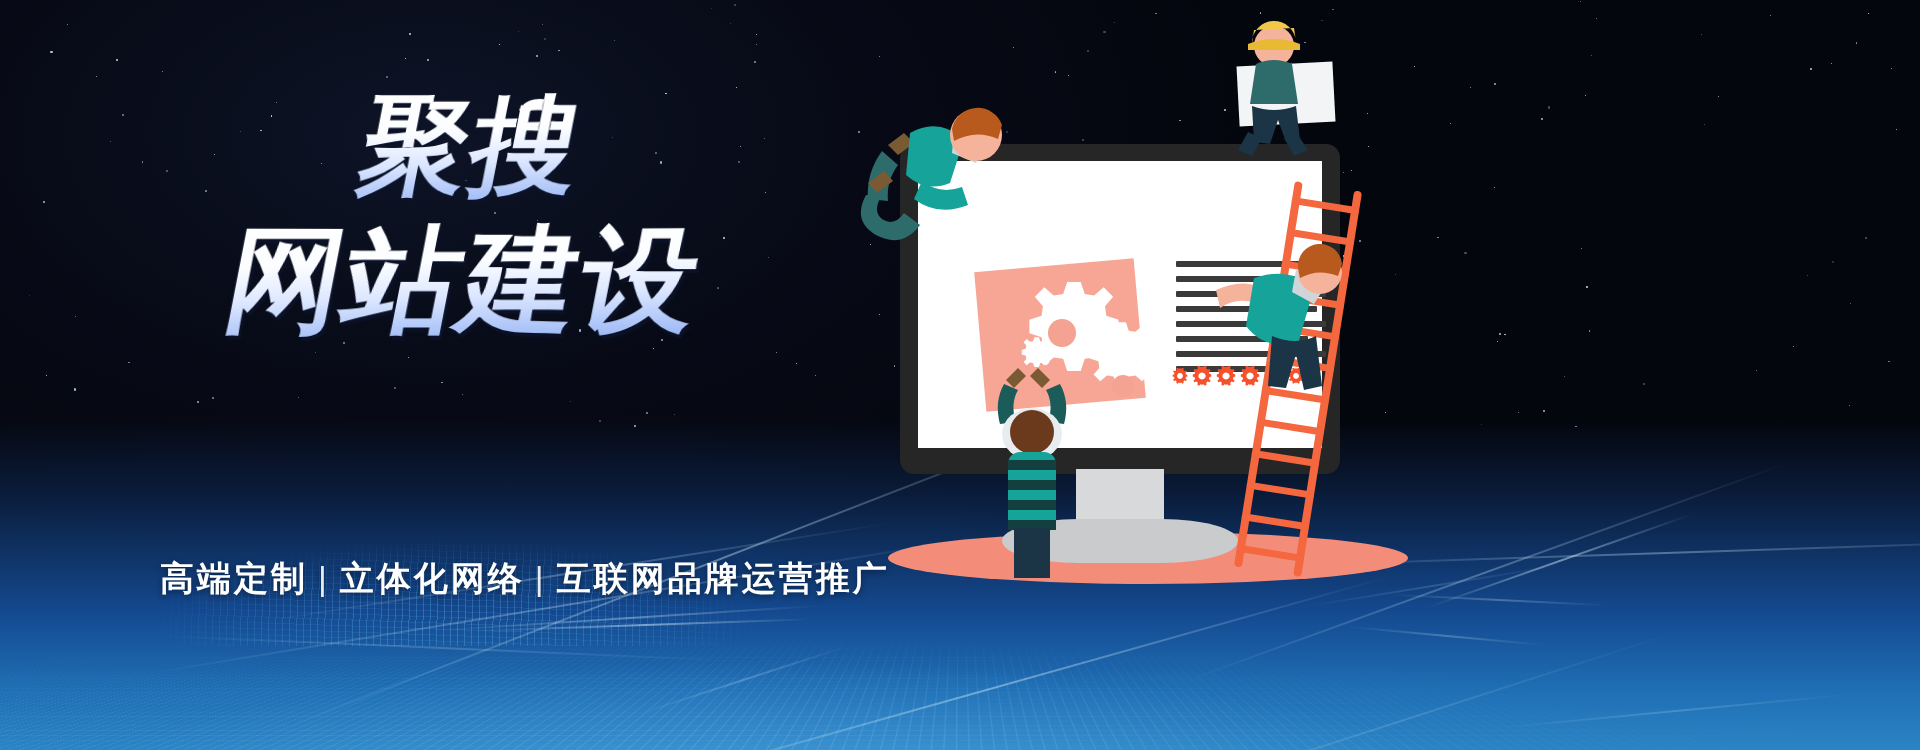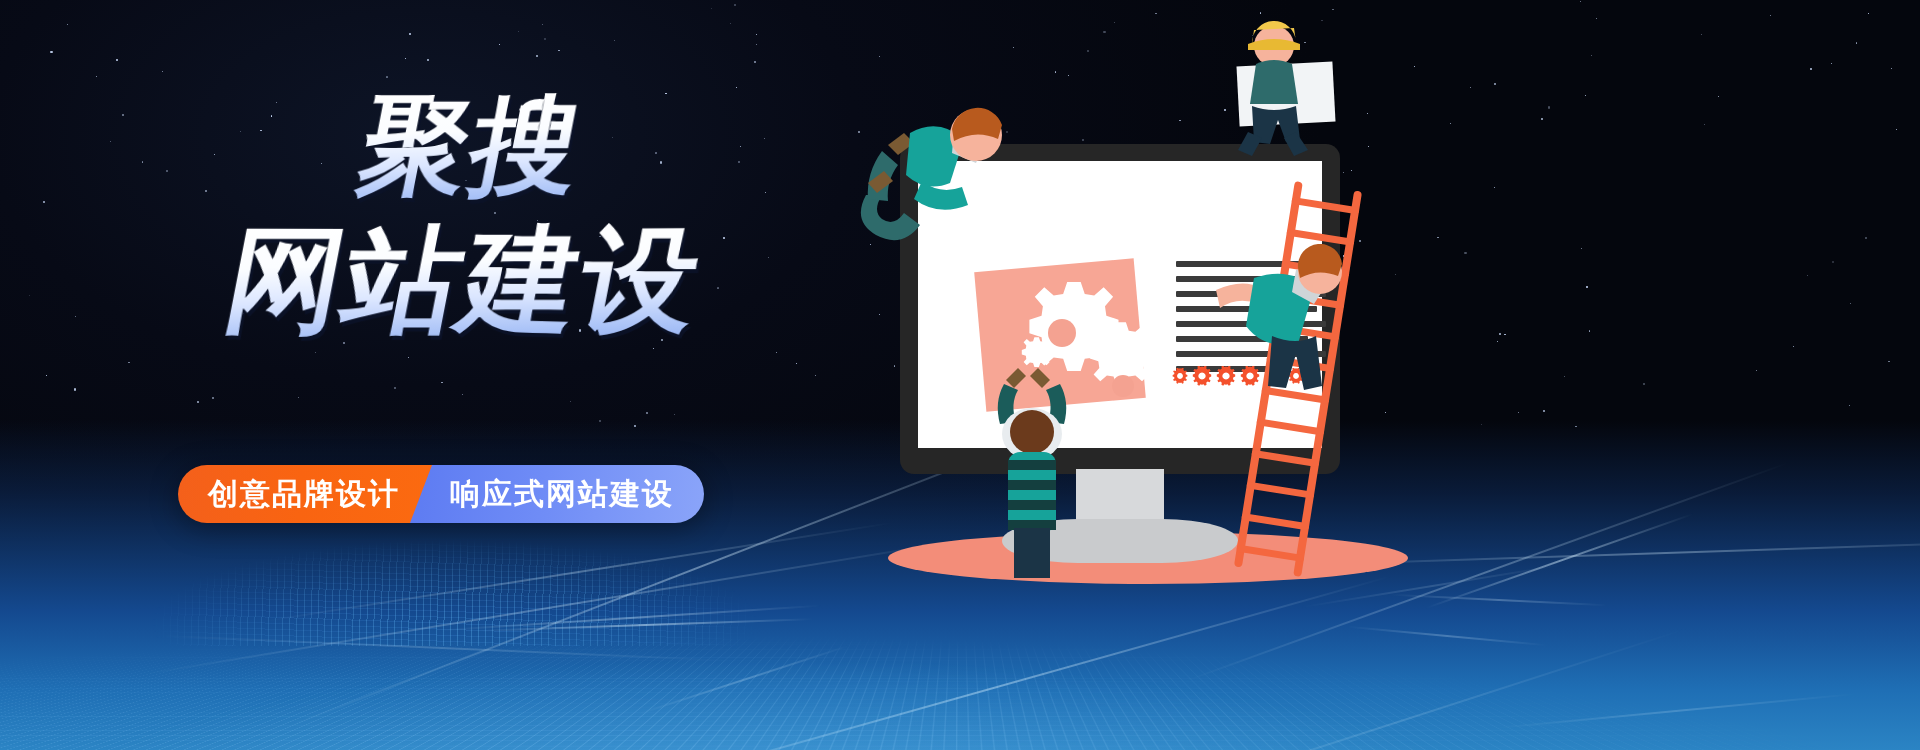--- a/index.html
+++ b/index.html
@@ -352,25 +352,24 @@
         <div class="trail" style="width: 613.788px; left: 1094.17px; top: 299.552px; transform: rotate(-17.9deg); opacity: 0.19;"></div>
       </div>
     <div class="glowbottom"></div>
   </div>
 
   <div class="copy">
     <div class="t-line1">聚搜</div>
     <div class="t-line2">网站建设</div>
   </div>
 
-  <div class="pill">
-    <div class="pill-a">创意品牌设计</div>
-    <div class="pill-b">响应式网站建设</div>
+
+  <div class="tagline">
+    <span>高端定制</span><span class="sep">|</span><span>立体化网络</span><span class="sep">|</span><span>互联网品牌运营推广</span>
   </div>
-
 
   <div class="illus">
 
     <div class="floor"></div>
 
     <div class="monitor">
       <div class="screen">
 
 
         <div class="pinksq"></div>

